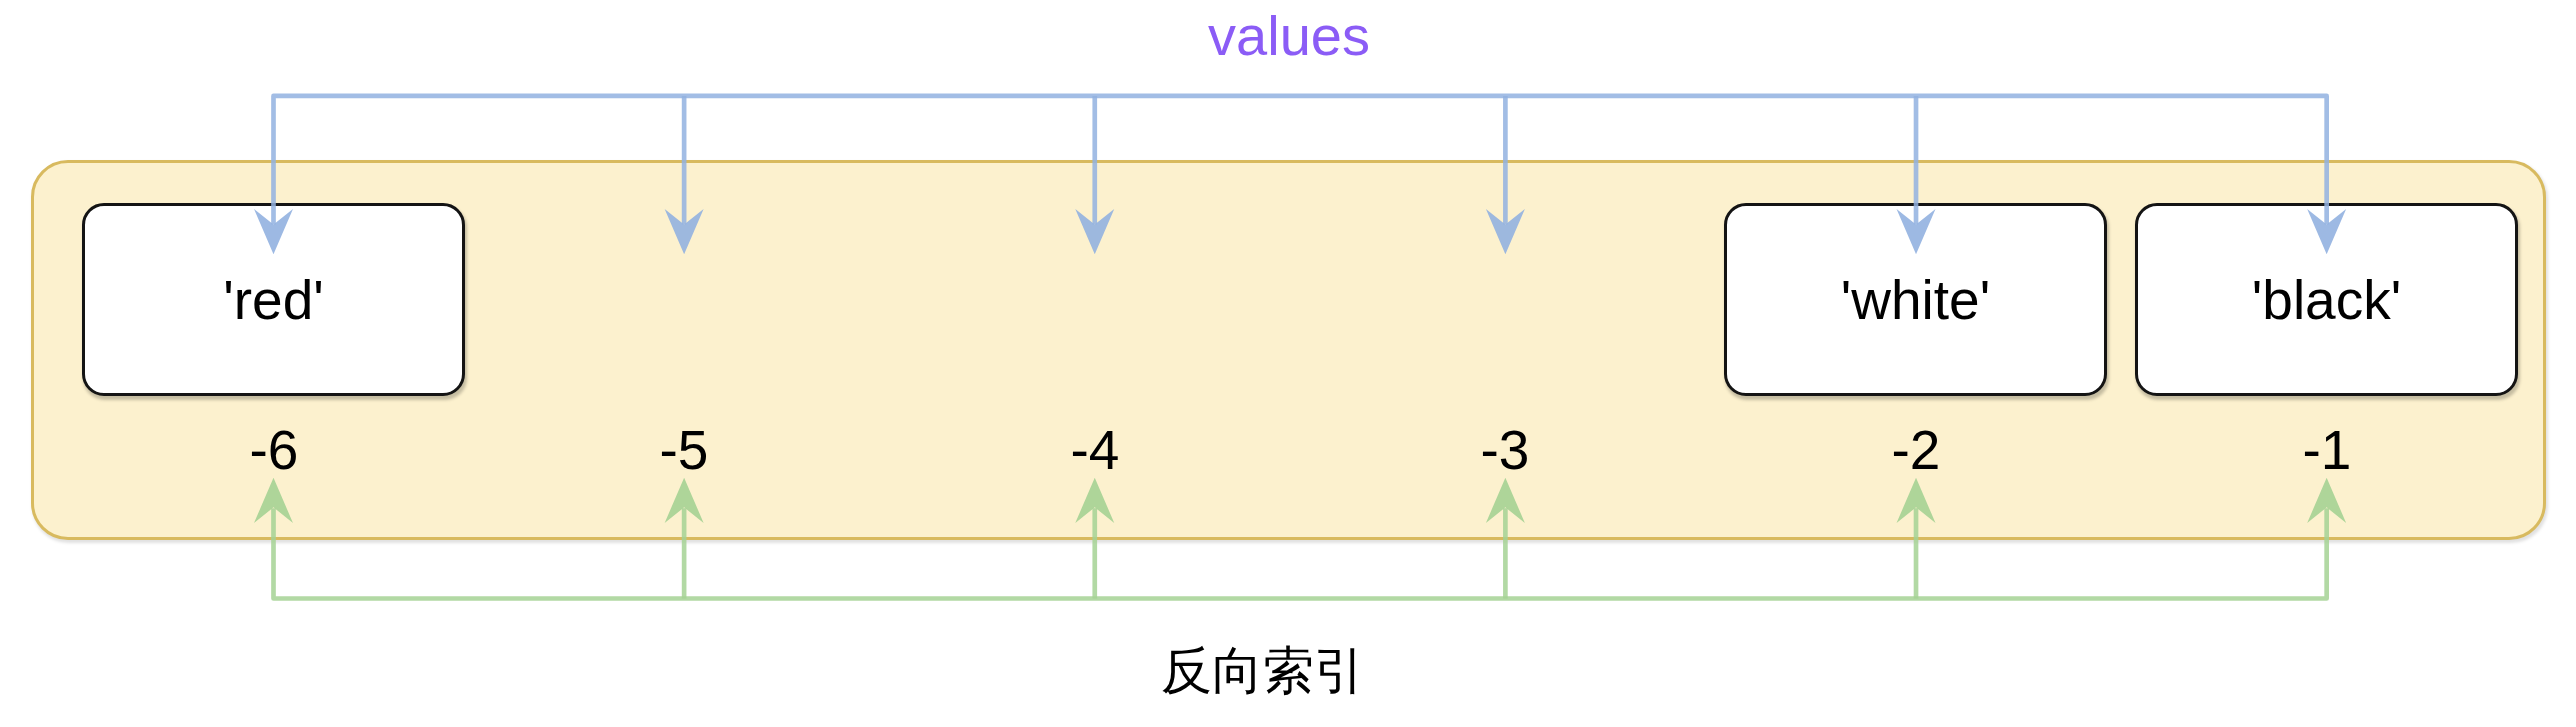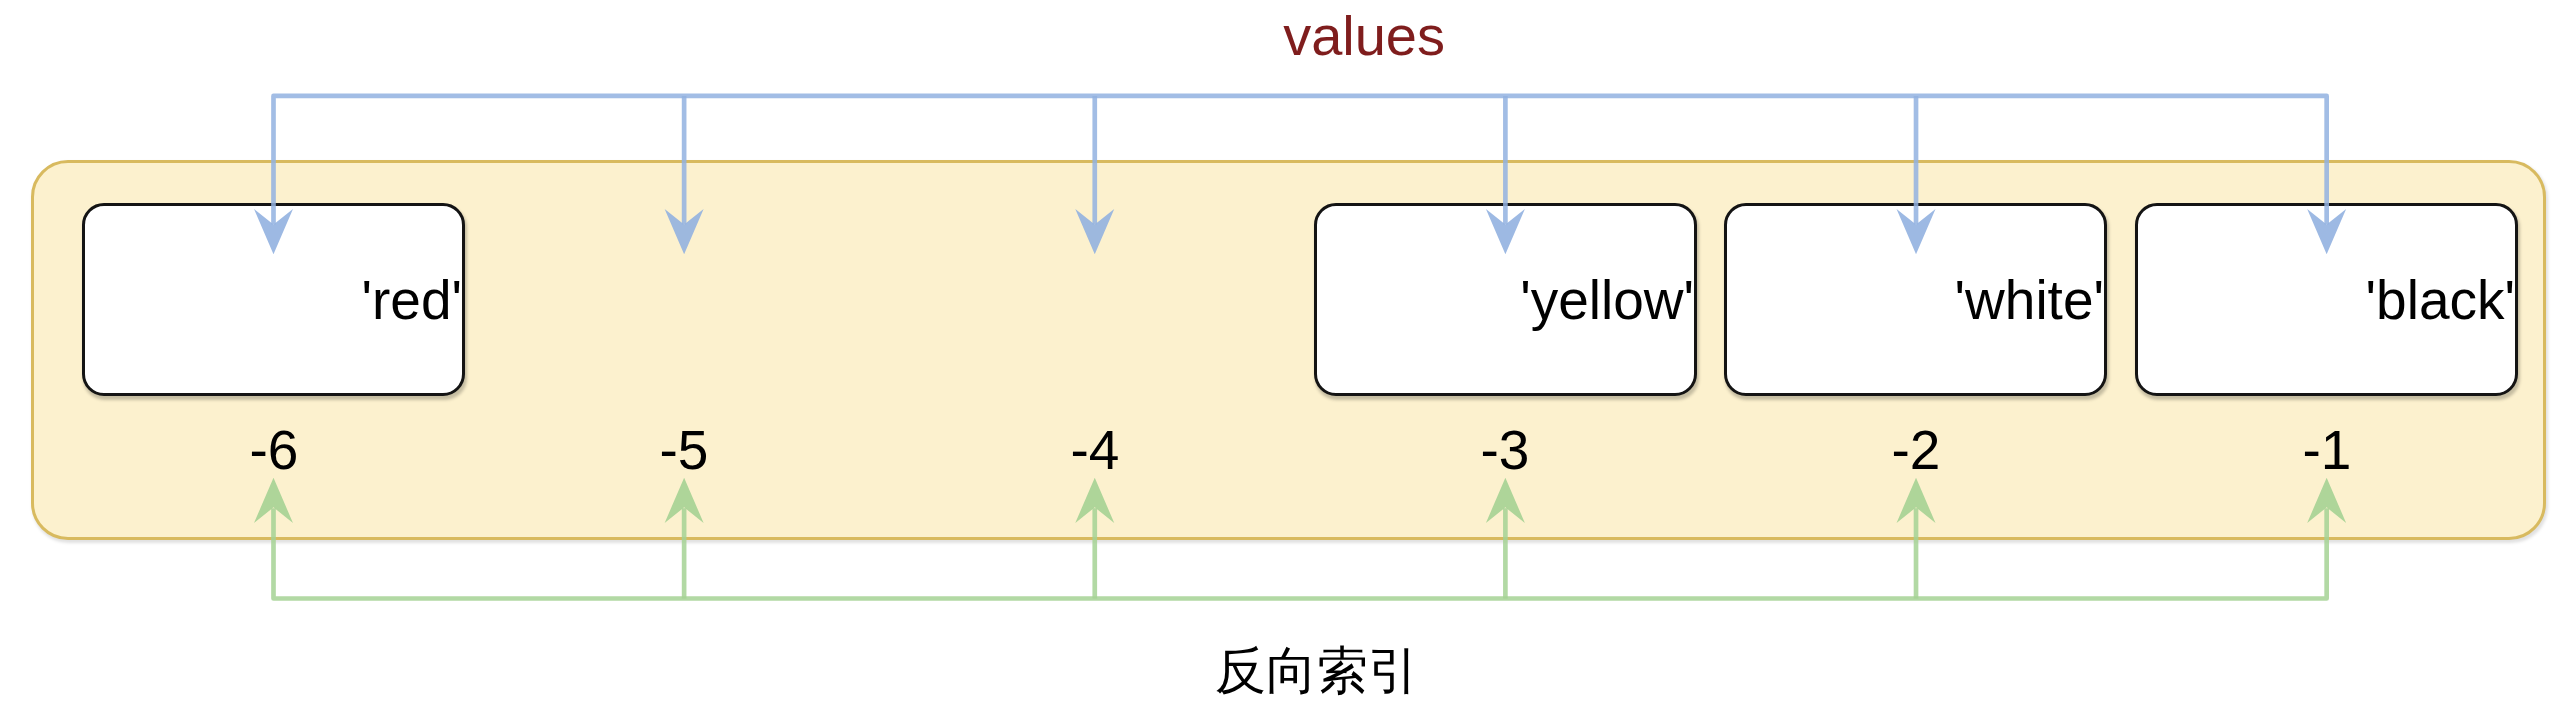--- a/index.html
+++ b/index.html
@@ -6,42 +6,42 @@
   .canvas{
     position:relative;
     width:2576px;height:728px;
     background:#ffffff;
     font-family:"Liberation Sans", sans-serif;
     overflow:hidden;
     color:#000;
   }
   .top-title{
     position:absolute;left:1133px;top:6.2px;width:312px;height:59px;
-    line-height:59px;text-align:right;font-size:56px;color:#7f1d1d;
+    line-height:59px;text-align:center;font-size:56px;color:#8b5cf6;
   }
   .bottom-title{
     position:absolute;left:1161px;top:640px;width:312px;height:62px;
-    line-height:62px;text-align:center;font-size:51px;color:#000;
+    line-height:62px;font-size:51px;color:#000;
   }
   .container-box{
     position:absolute;left:31px;top:160px;width:2515px;height:380px;
     box-sizing:border-box;
     background:#fcf1ce;
     border:3.1px solid #d8ba5f;
     border-radius:37px;
     box-shadow:1.6px 2.3px 3.1px rgba(0,0,0,0.12);
   }
   .cell{
     position:absolute;top:203px;width:383px;height:193px;
     box-sizing:border-box;
     background:#ffffff;
     border:3.1px solid #141414;
     border-radius:22px;
     box-shadow:1.6px 3.1px 3.1px rgba(0,0,0,0.22);
-    display:flex;align-items:center;justify-content:flex-end;
+    display:flex;align-items:center;justify-content:center;
   }
   .cell-text{font-size:55px;color:#000;}
   .index-label{
     position:absolute;top:422px;width:156px;height:56px;
     line-height:56px;text-align:center;font-size:55px;color:#000;
   }
   svg.arrows{
     position:absolute;left:0;top:0;width:2576px;height:728px;
     pointer-events:none;
   }
@@ -61,23 +61,20 @@
 <body>
 
 <div class="canvas">
 
   <div class="top-title">values</div>
 
   <div class="container-box"></div>
 
   <div class="cell" style="left:82px">
     <span class="cell-text">'red'</span>
-  </div>
-  <div class="cell" style="left:1314px">
-    <span class="cell-text">'yellow'</span>
   </div>
   <div class="cell" style="left:2135px">
     <span class="cell-text">'black'</span>
   </div>
   <div class="cell" style="left:1724px">
     <span class="cell-text">'white'</span>
   </div>
 
   <div class="index-label" style="left:196px">-6</div>
   <div class="index-label" style="left:606px">-5</div>

